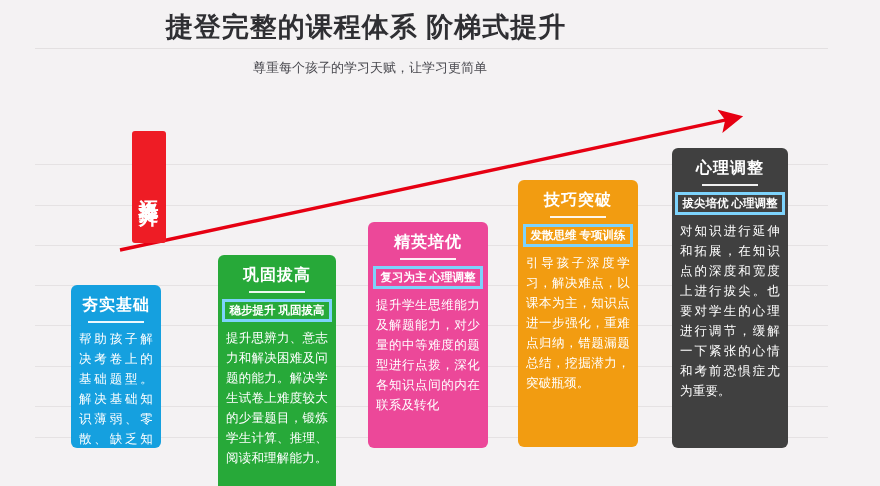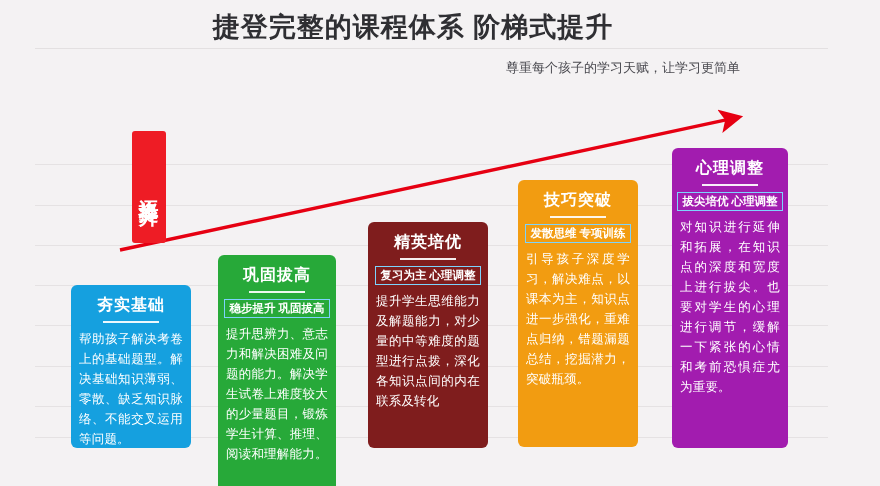--- a/index.html
+++ b/index.html
@@ -8,28 +8,28 @@
     background:#f4f2f3;
     font-family:"Liberation Sans","DejaVu Sans",sans-serif;
     overflow:hidden;position:relative;
   }
   #stage{position:absolute;left:0;top:0;width:880px;height:486px;overflow:hidden;}
 
   
   .hdr-title{
     position:absolute;left:0;top:10px;width:732px;text-align:center;
     font-size:27px;font-weight:bold;color:#2f2f33;letter-spacing:1px;
-    line-height:34px;white-space:nowrap;margin-left:47px;
+    line-height:34px;white-space:nowrap;
   }
   .hdr-rule{
     position:absolute;left:35px;top:48px;width:793px;height:1px;
     background:#e3e0e1;
   }
   .hdr-sub{
-    position:absolute;left:0;top:58px;width:740px;text-align:right;
+    position:absolute;left:0;top:58px;width:740px;text-align:center;
     font-size:13px;color:#4a4a50;line-height:20px;white-space:nowrap;
   }
 
   
   .gridline{position:absolute;left:35px;width:793px;height:1px;background:#e5e2e3;}
 
   
   .arrow-svg{position:absolute;left:0;top:0;width:880px;height:486px;pointer-events:none;}
 
   
@@ -56,21 +56,21 @@
   .col-title{
     font-size:16px;font-weight:bold;color:#ffffff;
     line-height:22px;white-space:nowrap;letter-spacing:1px;
     text-align:center;
   }
   .col-divider{
     width:56px;height:2px;background:rgba(255,255,255,.92);
     margin:5px 0 6px 0;flex:0 0 auto;
   }
   .col-tag{
-    border:1px solid #7dd3fc;
+    border:3px solid #7dd3fc;
     color:#ffffff;font-size:11.5px;font-weight:bold;
     line-height:15px;padding:1px 4px;white-space:nowrap;
     text-align:center;box-sizing:border-box;
     margin-bottom:6px;
   }
   .col-body{
     font-size:12.5px;color:#ffffff;line-height:20px;
     text-align:justify;width:100%;letter-spacing:.2px;
   }
 </style>
@@ -100,47 +100,47 @@
         <path d="M0,0 L7,3.5 L0,7 L1.6,3.5 Z" fill="#e60012"></path>
       </marker>
     </defs>
     <line id="arrow-line" x1="120" y1="250" x2="727.1781394933383" y2="119.67883835264934" stroke="#e60012" stroke-width="3.4" marker-end="url(#ah)"></line>
   </svg>
 
   <div class="vbadge" style="background: rgb(238, 28, 37);">
     <span>逐步提升</span>
   </div>
 
-  <div class="col" style="left:71px;top:285px;width:120px;height:163px;background:#15a0df;">
+  <div class="col" style="left:71px;top:285px;width:90px;height:163px;background:#15a0df;">
     <div class="col-title">夯实基础</div>
     <div class="col-divider"></div>
     <div class="col-body">帮助孩子解决考卷上的基础题型。解决基础知识薄弱、零散、缺乏知识脉络、不能交叉运用等问题。</div>
   </div>
 
   <div class="col" style="left:218px;top:255px;width:118px;height:244px;background:#27a939;">
     <div class="col-title">巩固拔高</div>
     <div class="col-divider"></div>
     <div class="col-tag">稳步提升 巩固拔高</div>
     <div class="col-body">提升思辨力、意志力和解决困难及问题的能力。解决学生试卷上难度较大的少量题目，锻炼学生计算、推理、阅读和理解能力。</div>
   </div>
 
-  <div class="col" style="left:368px;top:222px;width:120px;height:226px;background:#7f1d1d;">
+  <div class="col" style="left:368px;top:222px;width:120px;height:226px;background:#ec4899;">
     <div class="col-title">精英培优</div>
     <div class="col-divider"></div>
     <div class="col-tag">复习为主 心理调整</div>
     <div class="col-body">提升学生思维能力及解题能力，对少量的中等难度的题型进行点拨，深化各知识点间的内在联系及转化</div>
   </div>
 
   <div class="col" style="left:518px;top:180px;width:120px;height:267px;background:#f29c11;">
     <div class="col-title">技巧突破</div>
     <div class="col-divider"></div>
     <div class="col-tag">发散思维 专项训练</div>
     <div class="col-body">引导孩子深度学习，解决难点，以课本为主，知识点进一步强化，重难点归纳，错题漏题总结，挖掘潜力，突破瓶颈。</div>
   </div>
 
-  <div class="col" style="left:672px;top:148px;width:116px;height:300px;background:#a21caf;">
+  <div class="col" style="left:672px;top:148px;width:116px;height:300px;background:#404040;">
     <div class="col-title">心理调整</div>
     <div class="col-divider"></div>
     <div class="col-tag">拔尖培优 心理调整</div>
     <div class="col-body">对知识进行延伸和拓展，在知识点的深度和宽度上进行拔尖。也要对学生的心理进行调节，缓解一下紧张的心情和考前恐惧症尤为重要。</div>
   </div>
 
 </div>
 
 </body></html>

